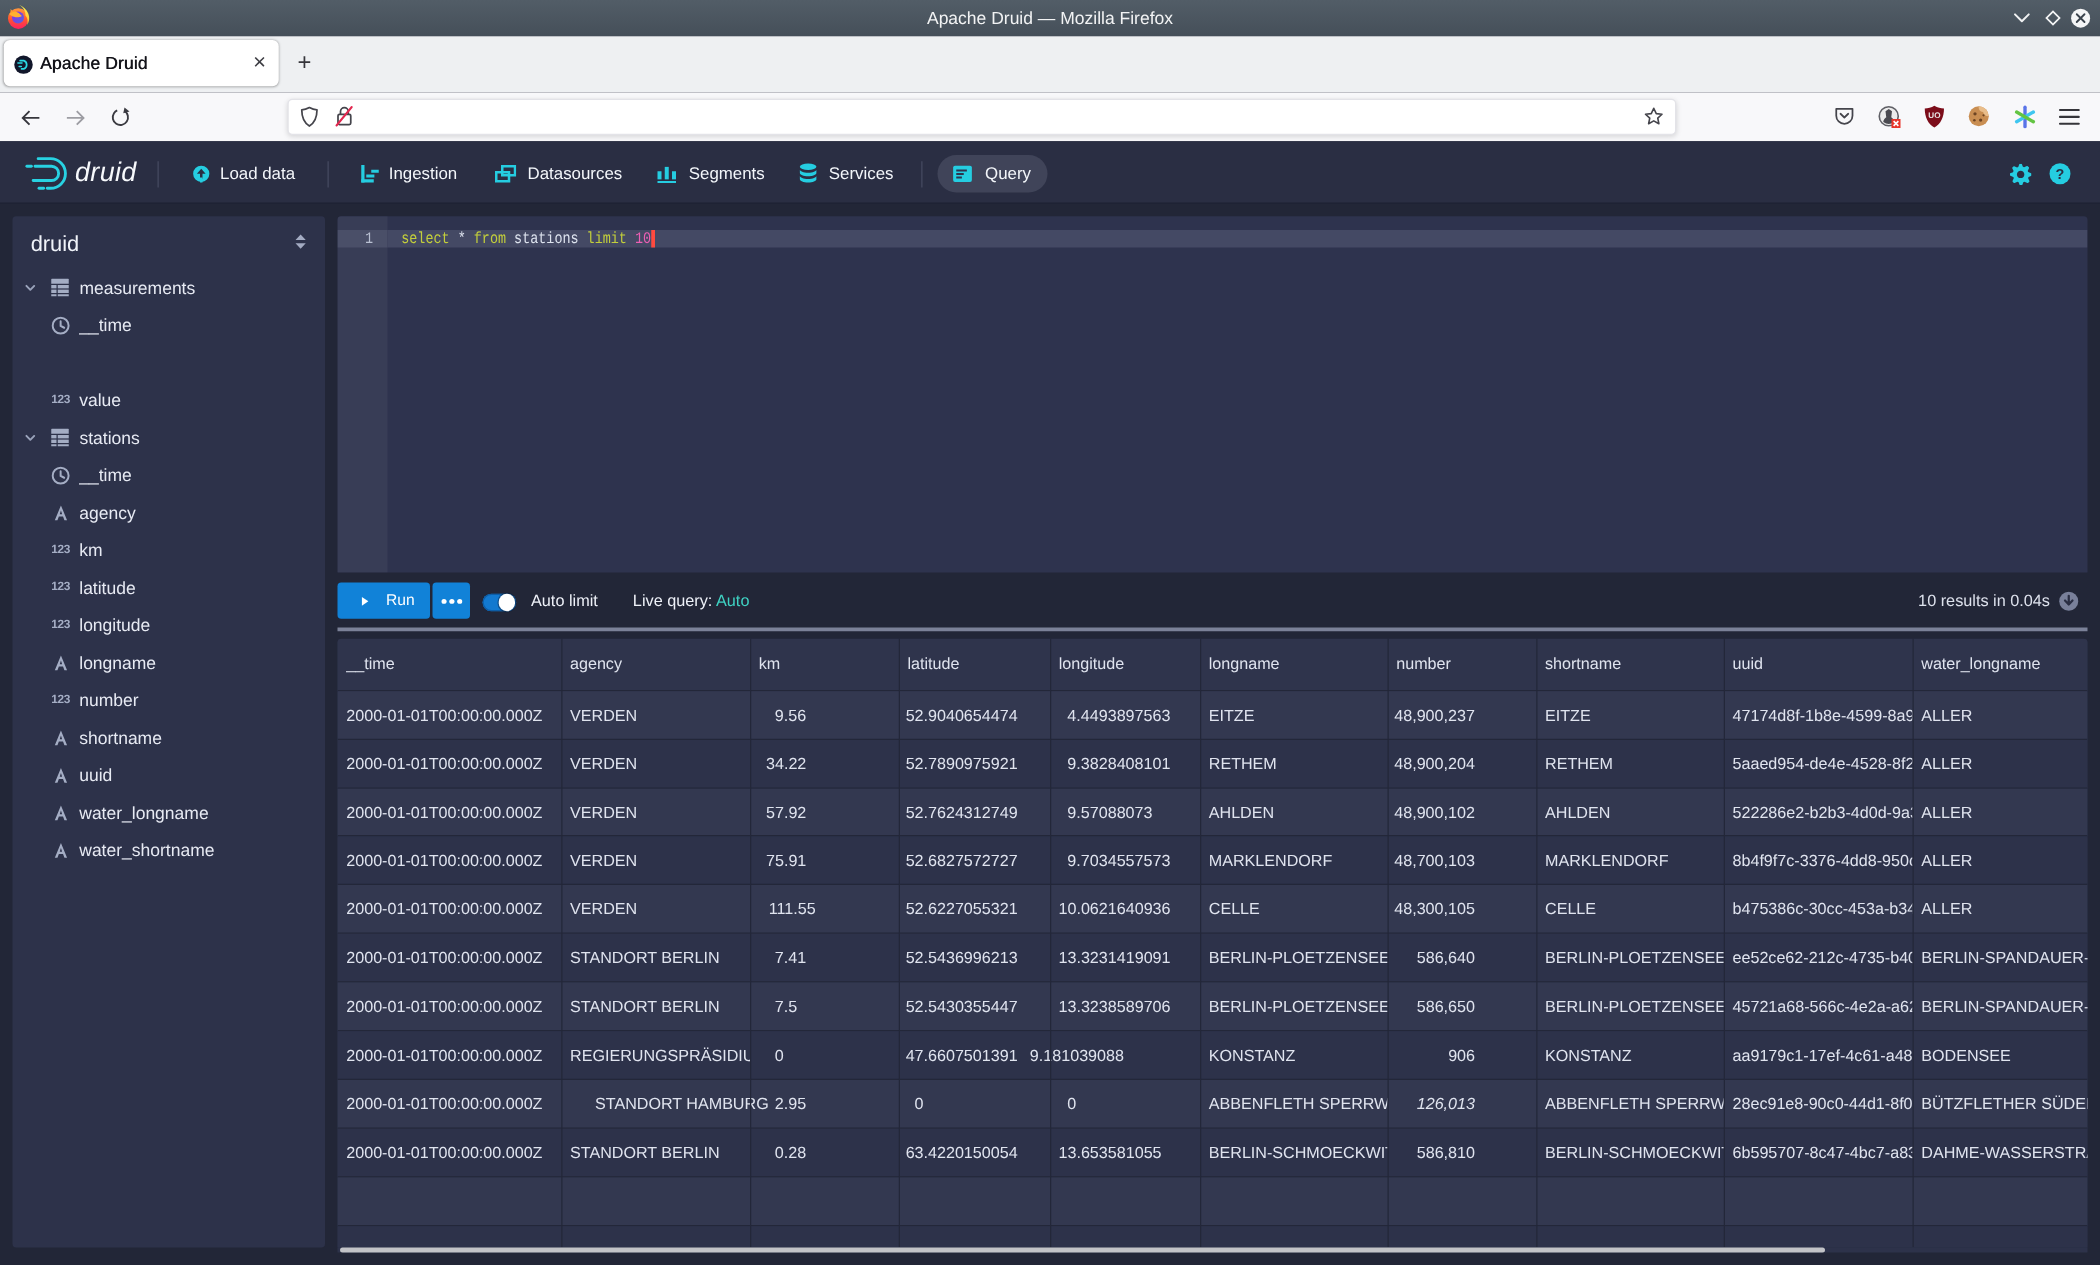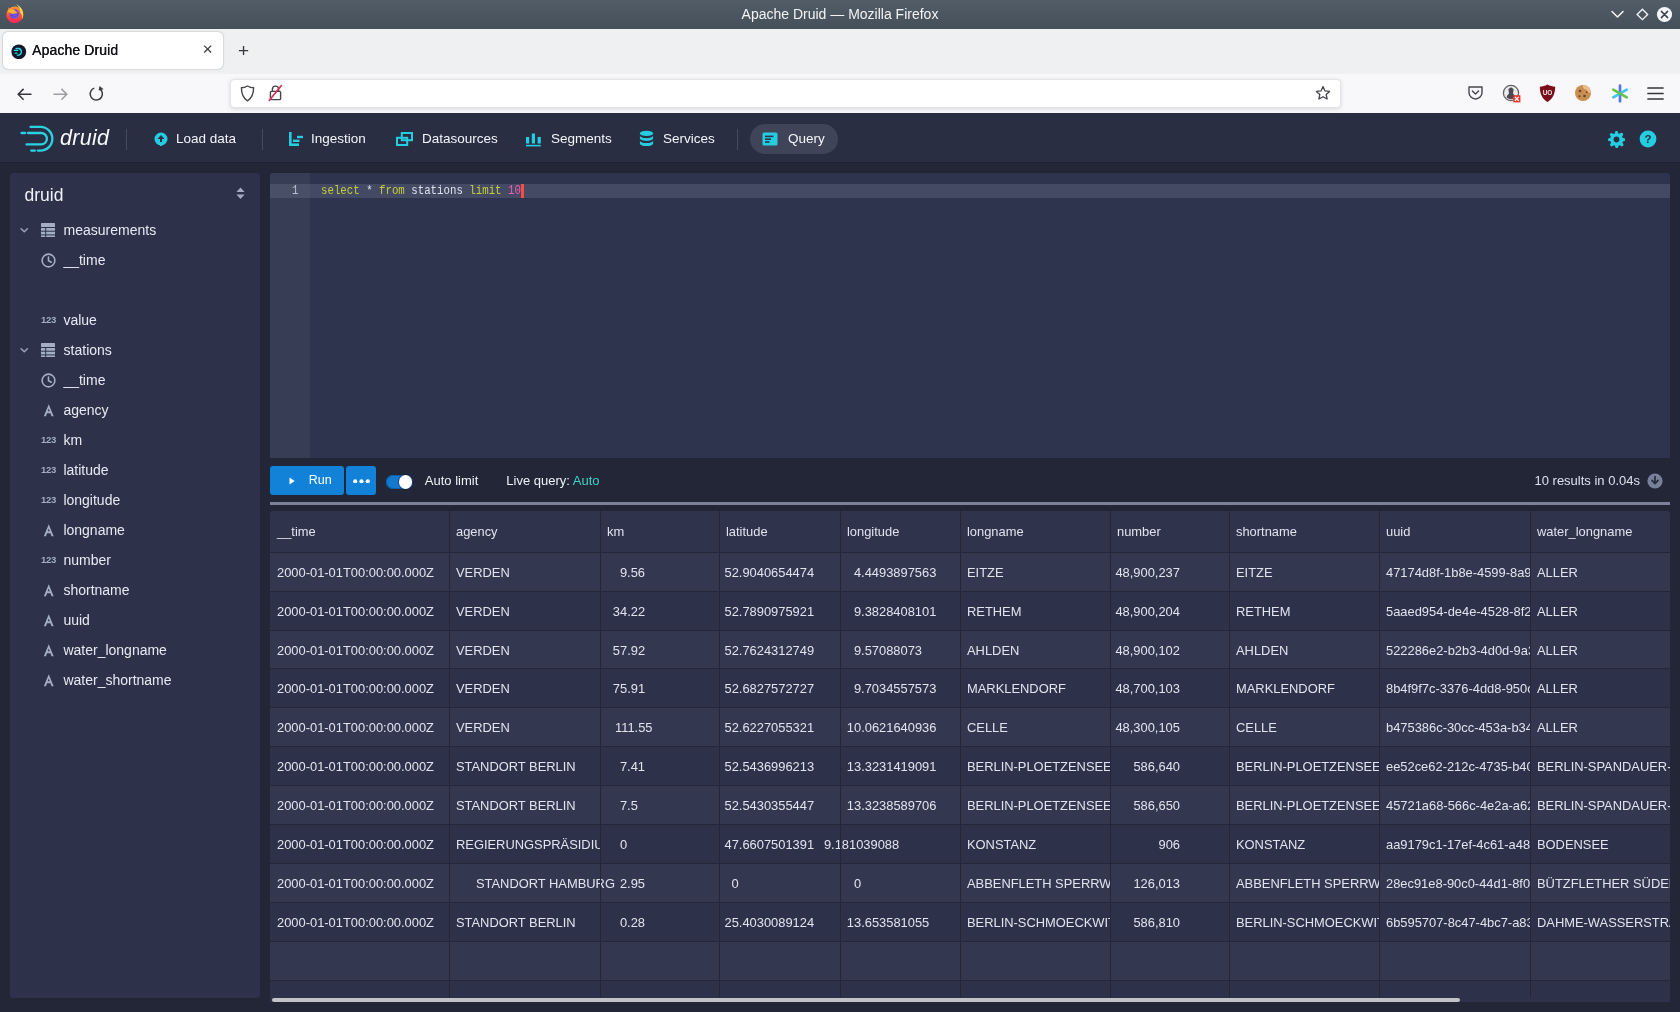--- a/index.html
+++ b/index.html
@@ -647,21 +647,21 @@
       </div>
 <div class="cell" style="left:449px;width:121px;">
         <span class="cin" style="left:12.6px;">0</span>
       </div>
 <div class="cell" style="left:570px;width:120px;">
         <span class="cin" style="left:13.9px;">0</span>
       </div>
 <div class="cell" style="left:690px;width:150px;">
         <span class="cin" style="left:7px;">ABBENFLETH SPERRWERK AP</span>
       </div>
-<div class="cell" style="left:840px;width:119px;">
+<div class="cell" style="left:840px;width:119px;font-style:italic;">
         <span class="cin" style="left:23.4px;">126,013</span>
       </div>
 <div class="cell" style="left:959px;width:150px;">
         <span class="cin" style="left:7px;">ABBENFLETH SPERRWERK AP</span>
       </div>
 <div class="cell" style="left:1109px;width:151px;">
         <span class="cin" style="left:7px;">28ec91e8-90c0-44d1-8f06-5c2a7e4b9d13</span>
       </div>
 <div class="cell" style="left:1260px;width:150px;">
         <span class="cin" style="left:7px;">BÜTZFLETHER SÜDERELBE</span>
@@ -671,21 +671,21 @@
 <div class="cell" style="left:0px;width:179px;">
         <span class="cin" style="left:7px;">2000-01-01T00:00:00.000Z</span>
       </div>
 <div class="cell" style="left:179px;width:151px;">
         <span class="cin" style="left:7px;">STANDORT BERLIN</span>
       </div>
 <div class="cell" style="left:330px;width:119px;">
         <span class="cin" style="left:19.9px;">0.28</span>
       </div>
 <div class="cell" style="left:449px;width:121px;">
-        <span class="cin" style="left:5.5px;">25.4030089124</span>
+        <span class="cin" style="left:5.5px;">63.4220150054</span>
       </div>
 <div class="cell" style="left:570px;width:120px;">
         <span class="cin" style="left:6.8px;">13.653581055</span>
       </div>
 <div class="cell" style="left:690px;width:150px;">
         <span class="cin" style="left:7px;">BERLIN-SCHMOECKWITZ</span>
       </div>
 <div class="cell" style="left:840px;width:119px;">
         <span class="cin" style="left:23.4px;">586,810</span>
       </div>

